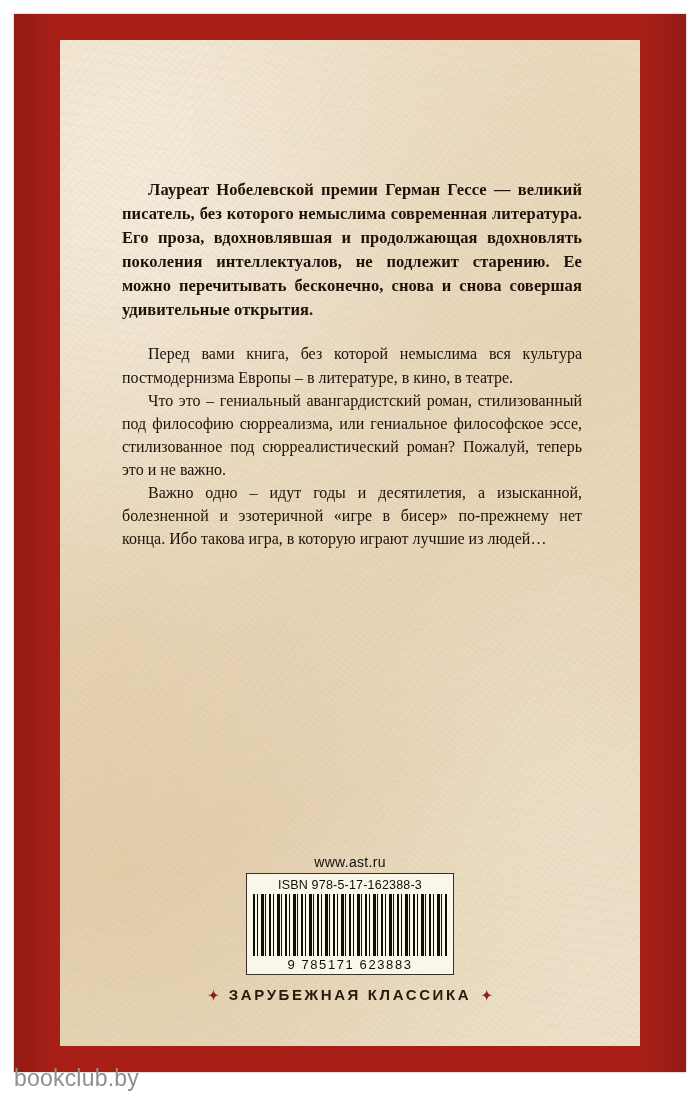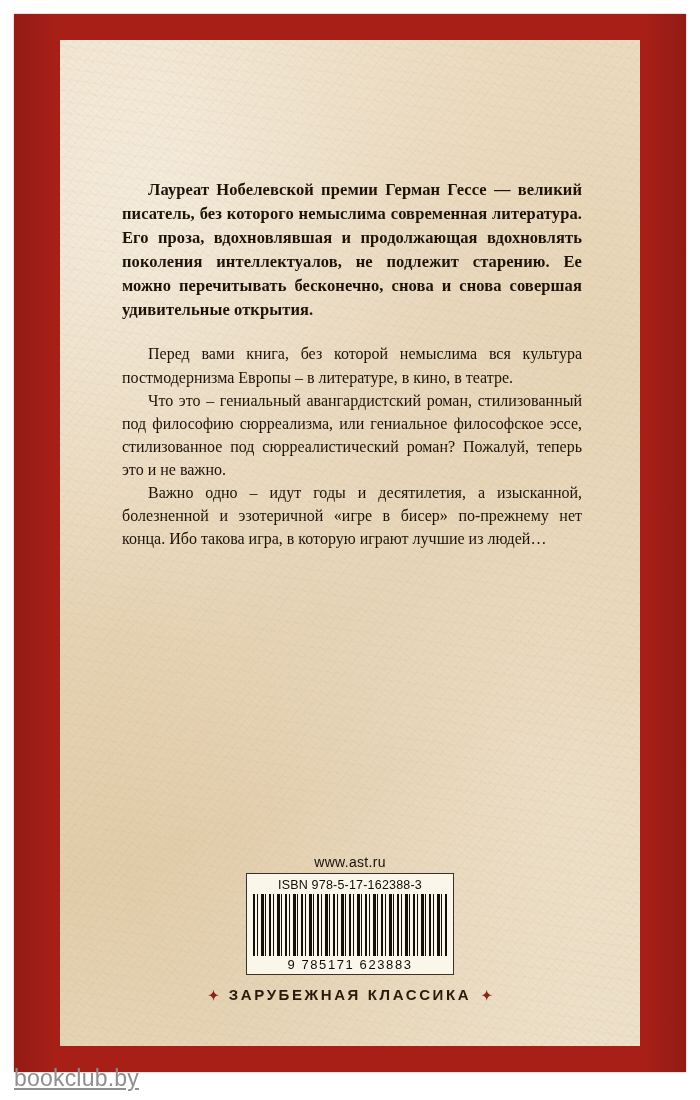--- a/index.html
+++ b/index.html
@@ -165,21 +165,20 @@
 
   
   .watermark {
     position: absolute;
     left: 14px;
     bottom: 8px;
     font-family: "Liberation Sans", sans-serif;
     font-size: 23px;
     color: #8f8f8f;
     letter-spacing: 0.2px;
-    text-decoration: underline;
   }
 </style>
 </head>
 <body>
 
 <div class="cover">
   <div class="paper">
     <div class="paper-texture"></div>
 
     <div class="blurb">

